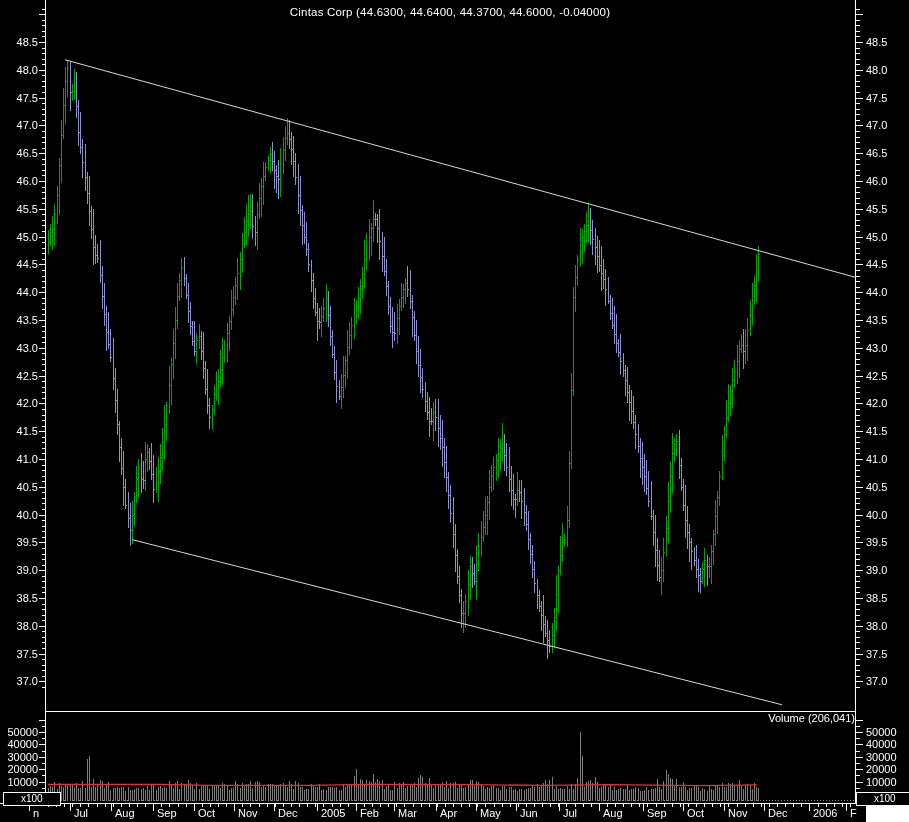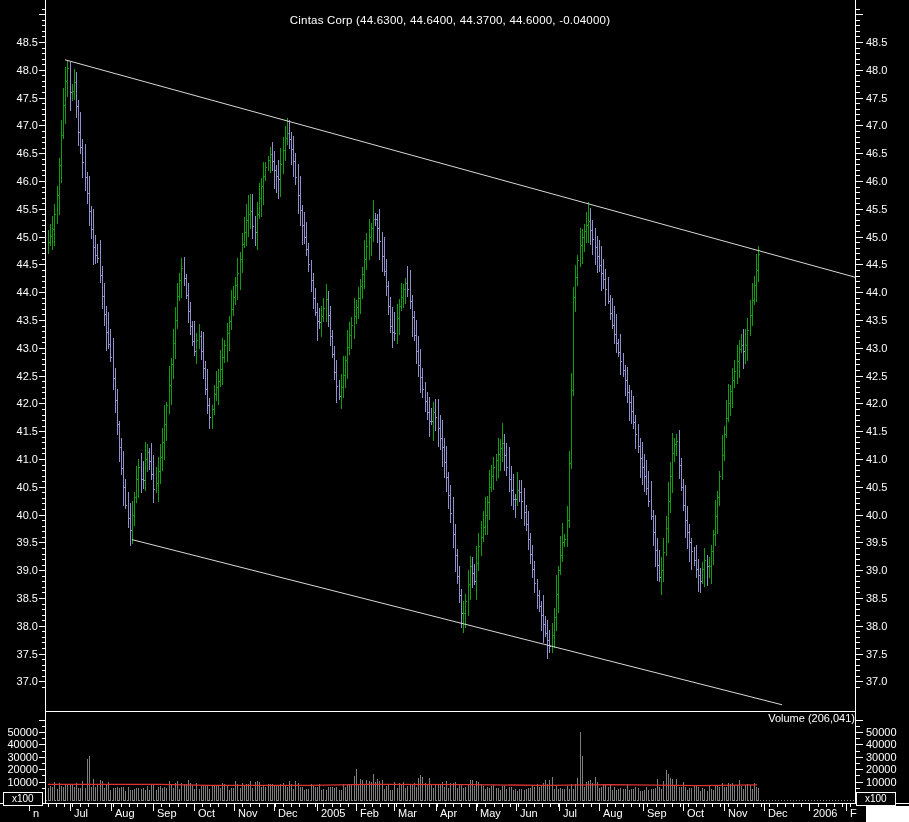--- a/index.html
+++ b/index.html
@@ -1,24 +1,24 @@
 <!DOCTYPE html>
 <html><head>
 <meta charset="utf-8">
 <style>
   html,body{margin:0;padding:0;background:#222;}
   .stage{position:relative;width:909px;height:822px;background:#000;overflow:hidden;
          font-family:"Liberation Sans",sans-serif;}
   .stage svg{position:absolute;left:0;top:0;}
   .ttl{position:absolute;left:45px;top:6px;width:810px;text-align:center;
-       color:#fff;font-size:11.5px;letter-spacing:.2px;margin-top:8px;}
+       color:#fff;font-size:11.5px;letter-spacing:.2px;}
   .vttl{position:absolute;left:45px;top:712px;width:810px;text-align:right;
         color:#fff;font-size:11px;}
   .mult{position:absolute;color:#fff;font-size:10px;line-height:12px;
-        border:1px solid #fff;background:#000;padding:0 8px;height:12px;}
+        border:1px solid #fff;background:#000;padding:0 17px;height:12px;}
   .mult.l{left:3px;top:792px;}
   .mult.r{left:856px;top:792px;}
   .corner{position:absolute;left:866px;top:806px;width:43px;height:16px;background:#fff;}
 </style>
 </head>
 <body>
 
 <div class="stage">
   <svg id="chart" width="909" height="822" viewBox="0 0 909 822">
       <g stroke="#ffffff" stroke-width="1" shape-rendering="crispEdges">

